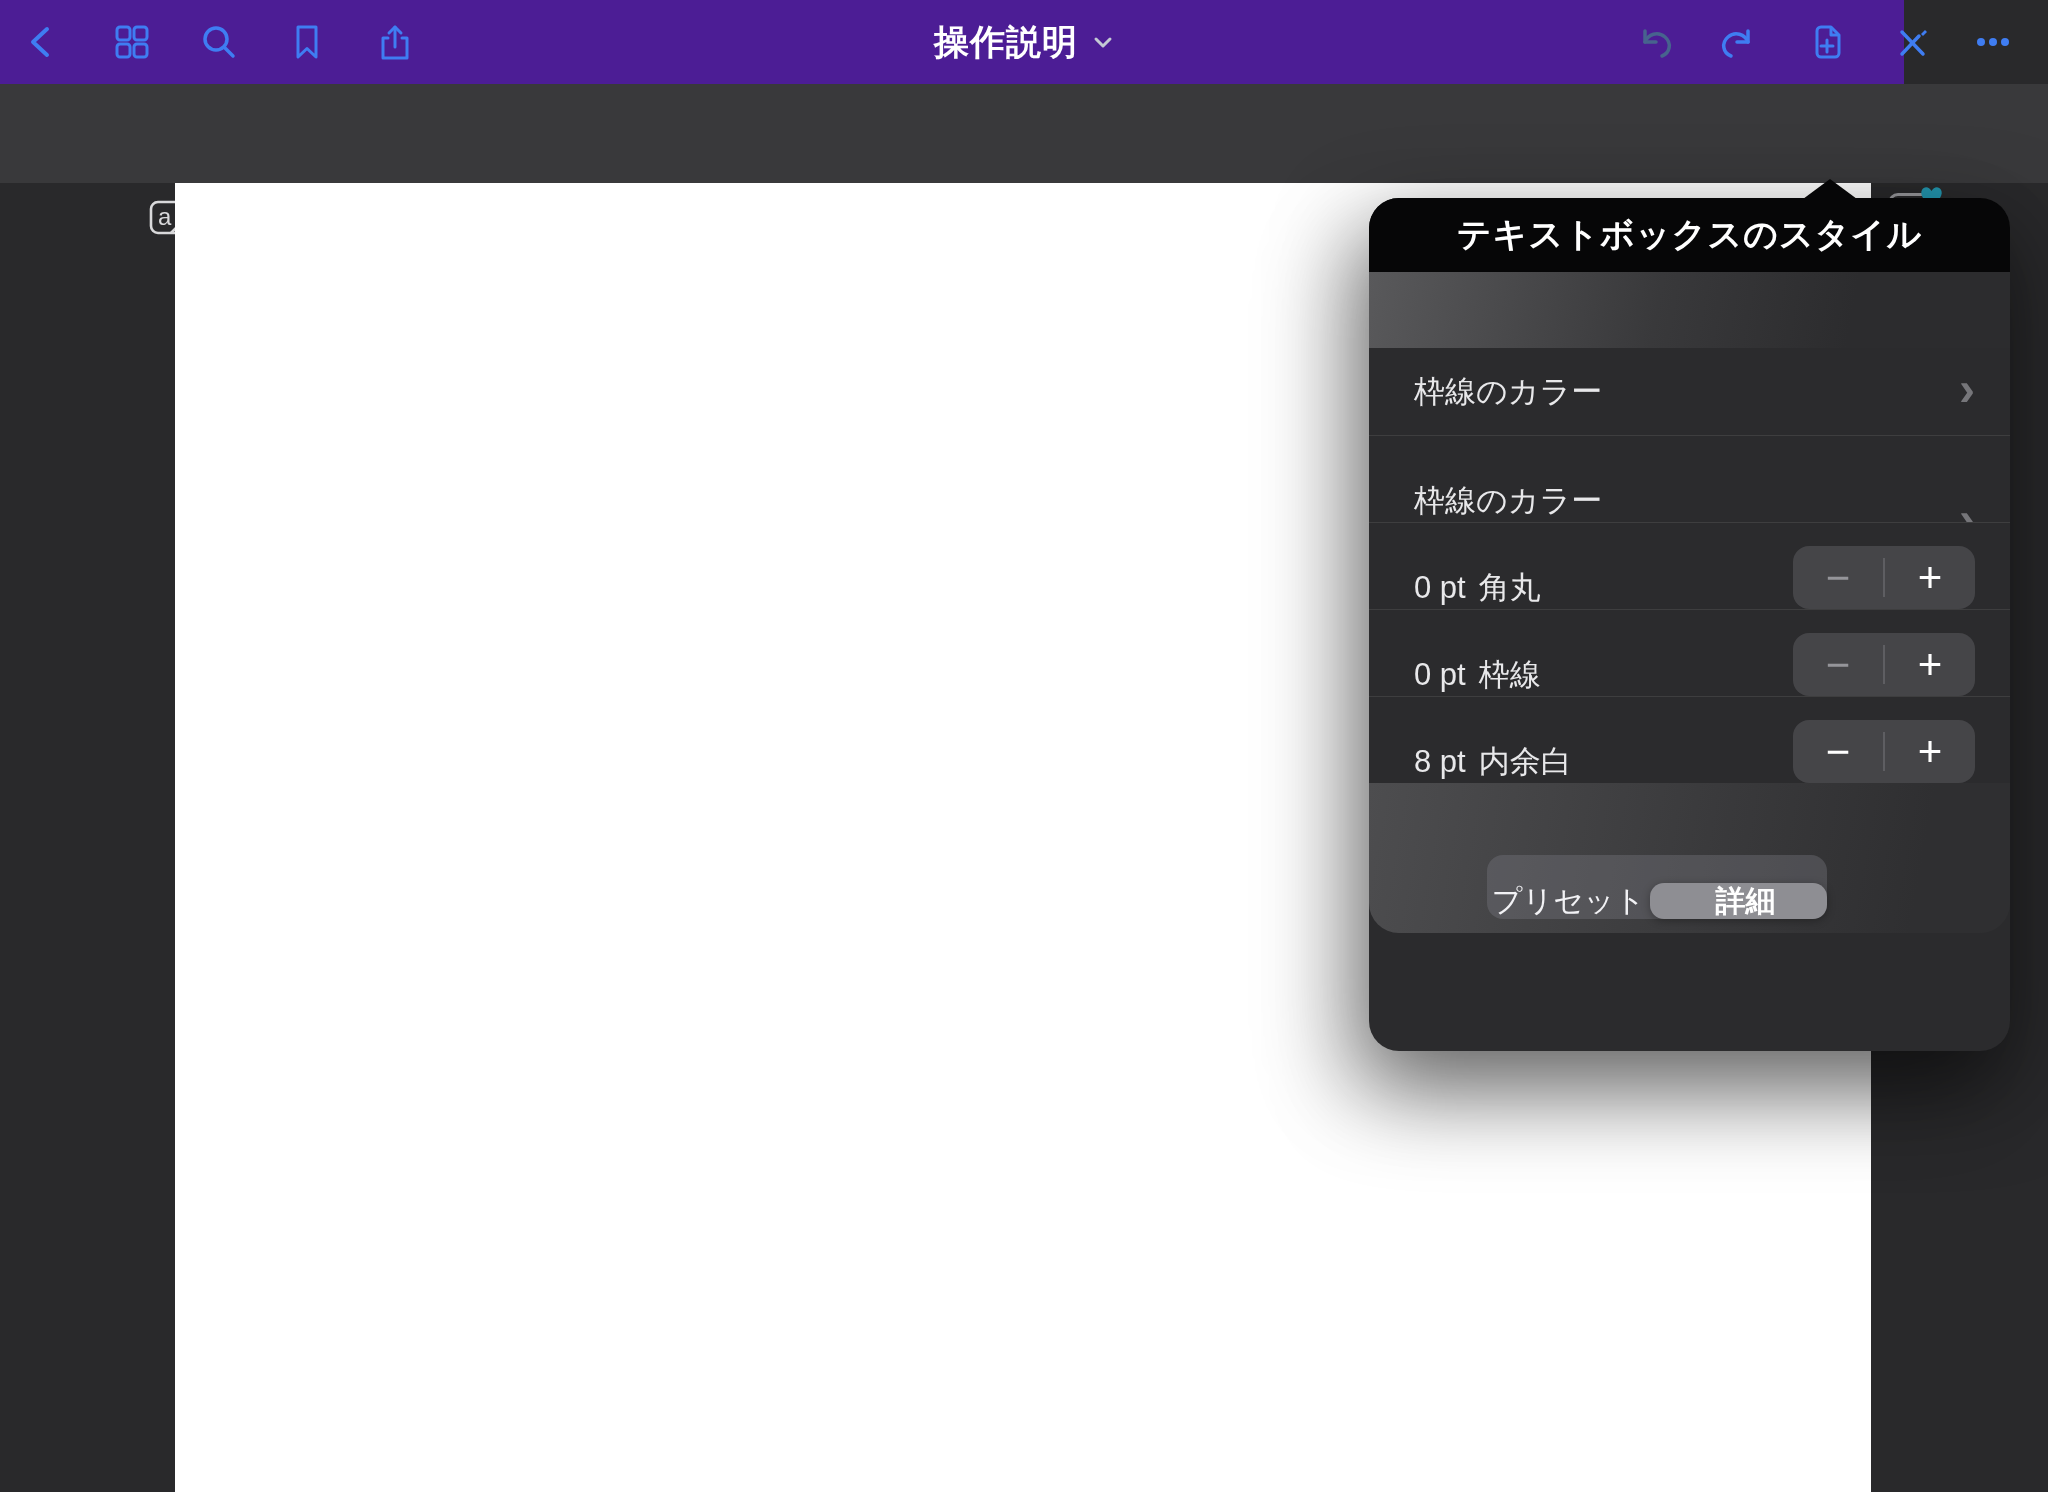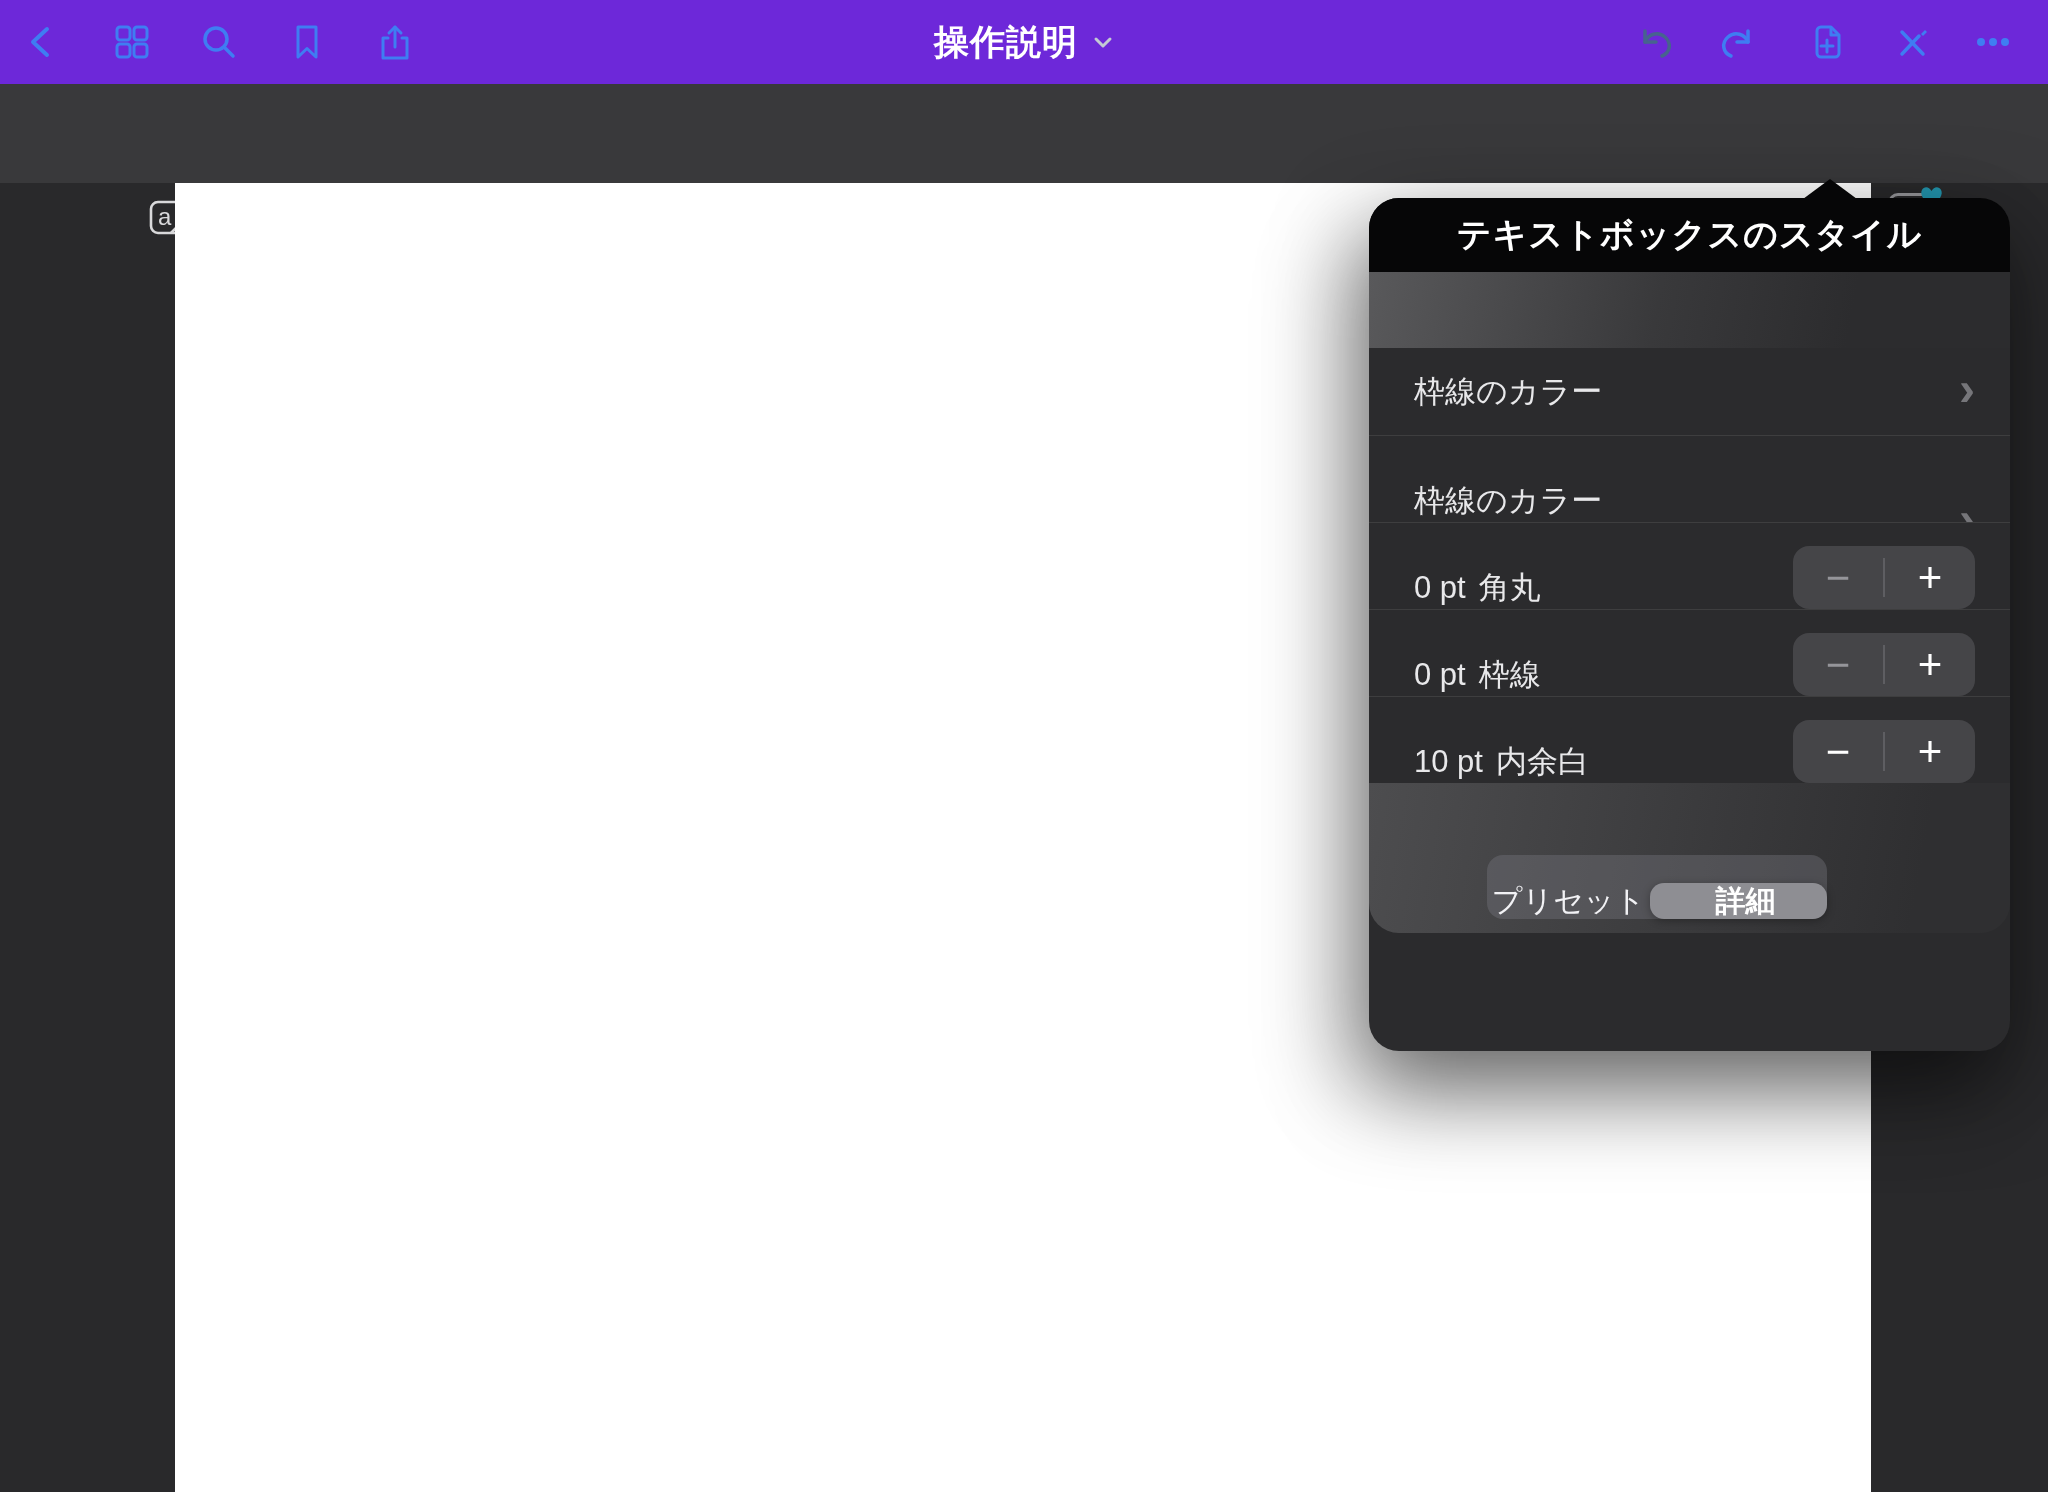--- a/index.html
+++ b/index.html
@@ -1,21 +1,21 @@
 <!DOCTYPE html>
 <html><head>
 <meta charset="utf-8">
 <style>
   * { margin:0; padding:0; box-sizing:border-box; }
   html,body { width:2048px; height:1492px; overflow:hidden; background:#29292b;
     font-family:"Liberation Sans","DejaVu Sans",sans-serif; }
   #app { position:relative; width:2048px; height:1492px; background:#29292b; }
 
   
-  .topbar { position:absolute; left:0; top:0; width:2048px; height:84px; background:#6d28d9; }
+  .topbar { position:absolute; left:0; top:0; width:1904px; height:84px; background:#4c1d95; }
   .icon-btn { position:absolute; width:56px; height:56px; transform:translate(-50%,-50%);
     display:flex; align-items:center; justify-content:center; }
   .title-wrap { position:absolute; left:0; top:0; width:2048px; height:84px;
     display:flex; align-items:center; justify-content:center; gap:14px; pointer-events:none; }
   .doc-title { color:#ffffff; font-size:35px; font-weight:bold; letter-spacing:1px; }
 
   
   .toolbar { position:absolute; left:0; top:84px; width:2048px; height:99px; background:#39393b; }
   .tb-divider { position:absolute; top:104px; width:2px; height:58px; background:#5a5a5c; }
   .pill { position:absolute; top:100px; height:62px; background:#1b1b1d; border-radius:16px;
@@ -347,21 +347,21 @@
       </span>
       <div class="stepper">
         <div class="half dim">−</div>
         <div class="sep"></div>
         <div class="half">+</div>
       </div>
     </div>
 
     <div class="pop-row">
       <span class="row-label">
-        <span>10 pt</span>
+        <span>8 pt</span>
         <span>内余白</span>
       </span>
       <div class="stepper">
         <div class="half">−</div>
         <div class="sep"></div>
         <div class="half">+</div>
       </div>
     </div>
 
     <div class="pop-footer">

